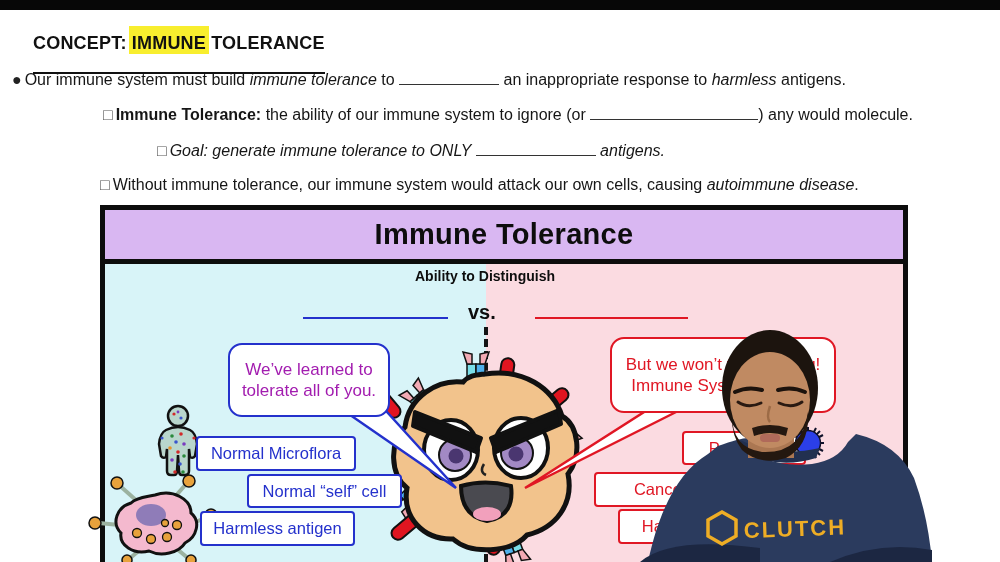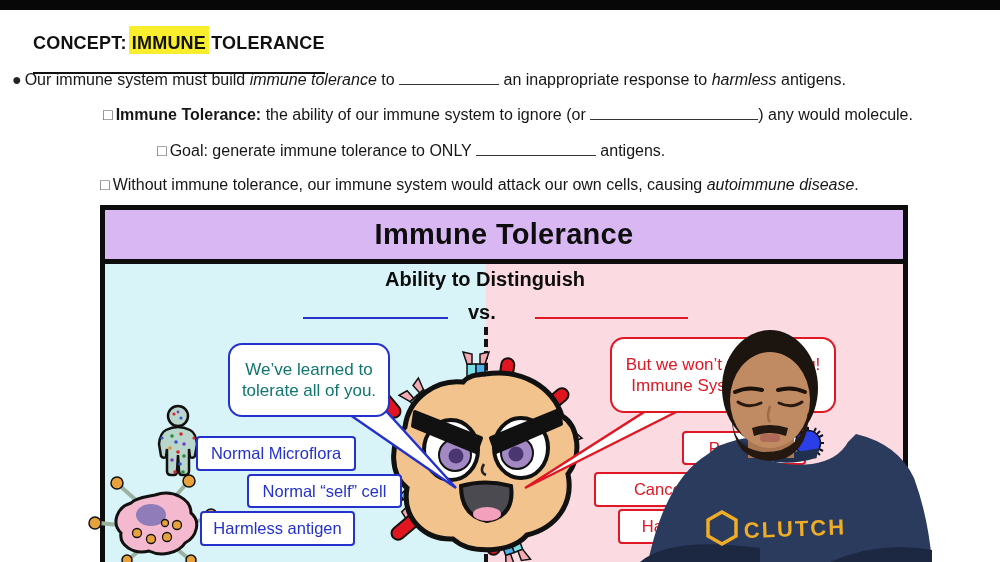--- a/index.html
+++ b/index.html
@@ -19,39 +19,39 @@
   #title .rest{font-weight:bold;}
   
   .bullet{font-size:16px;color:#161616;white-space:nowrap;}
   .bullet .mk{margin-right:3px;color:#222;}
   .bullet .sq{color:#555;}
   .it{font-style:italic;}
   .bd{font-weight:bold;}
   .blank{display:inline-block;border-bottom:1.6px solid #333;height:13px;vertical-align:baseline;}
   #b1{left:12px;top:71px;}
   #b2{left:103px;top:106px;}
-  #b3{left:157px;top:142px;}
+  #b3{left:157px;top:142px;font-style:italic;}
   #b4{left:62px;top:176px;padding-left:38px;}
   
   #panel{left:100px;top:205px;width:798px;height:357px;border:5px solid #0d0d0d;border-bottom:none;}
   #panel-header{left:100px;top:205px;width:798px;height:49px;border:5px solid #0d0d0d;
     background:#d9b7f2;display:flex;align-items:center;justify-content:center;}
   #panel-header .t{font-size:29px;font-weight:bold;color:#0d0d0d;letter-spacing:.3px;}
   #half-left{left:105px;top:259px;width:381px;height:303px;background:#d8f4f8;}
   #half-right{left:486px;top:259px;width:417px;height:303px;background:#fbdbe1;}
-  #subtitle{left:345px;top:268px;width:280px;text-align:center;font-size:20px;font-weight:bold;color:#0d0d0d;}
+  #subtitle{left:345px;top:268px;width:280px;text-align:center;font-size:14px;font-weight:bold;color:#0d0d0d;}
   #vs{left:468px;top:301px;font-size:20px;font-weight:bold;color:#0d0d0d;}
   #blank-blue{left:303px;top:317px;width:145px;border-top:2.4px solid #2431cc;}
   #blank-red{left:535px;top:317px;width:153px;border-top:2.4px solid #e01724;}
   #divider{left:484px;top:327px;height:235px;width:0;border-left:4px dashed #141414;z-index:0;}
   
   .bubble{background:#fff;border-radius:14px;text-align:center;z-index:2;
           display:flex;flex-direction:column;justify-content:center;line-height:1.25;}
   #bubble-left{left:228px;top:343px;width:158px;height:70px;border:2.5px solid #2431cc;
-               color:#0f766e;font-size:17px;}
+               color:#a21caf;font-size:17px;}
   #bubble-right{left:610px;top:337px;width:222px;height:72px;border:2.5px solid #e01724;
                 color:#e01724;font-size:17px;}
   
   .pill{background:#fff;border-radius:4px;display:flex;align-items:center;justify-content:center;
         font-size:16.5px;z-index:2;white-space:nowrap;}
   .pill.blue{border:2px solid #2431cc;color:#2431cc;}
   .pill.red{border:2px solid #e01724;color:#e01724;}
   #pill-microflora{left:196px;top:436px;width:156px;height:31px;}
   #pill-selfcell{left:247px;top:474px;width:151px;height:30px;}
   #pill-harmless{left:200px;top:511px;width:151px;height:31px;}

